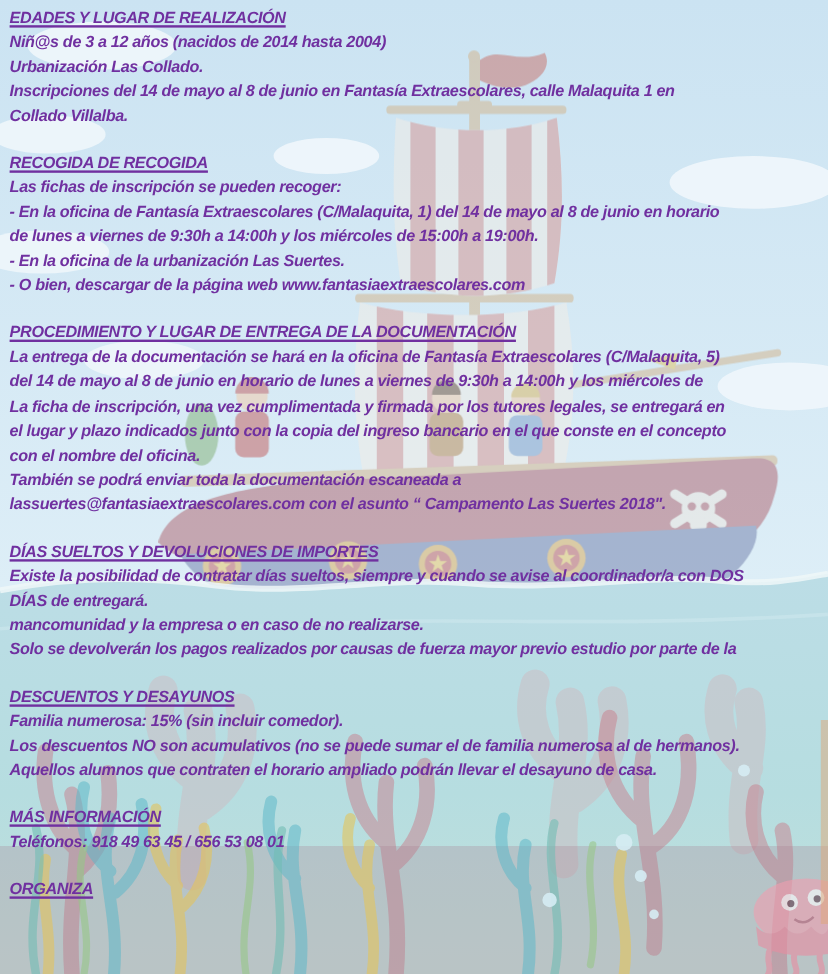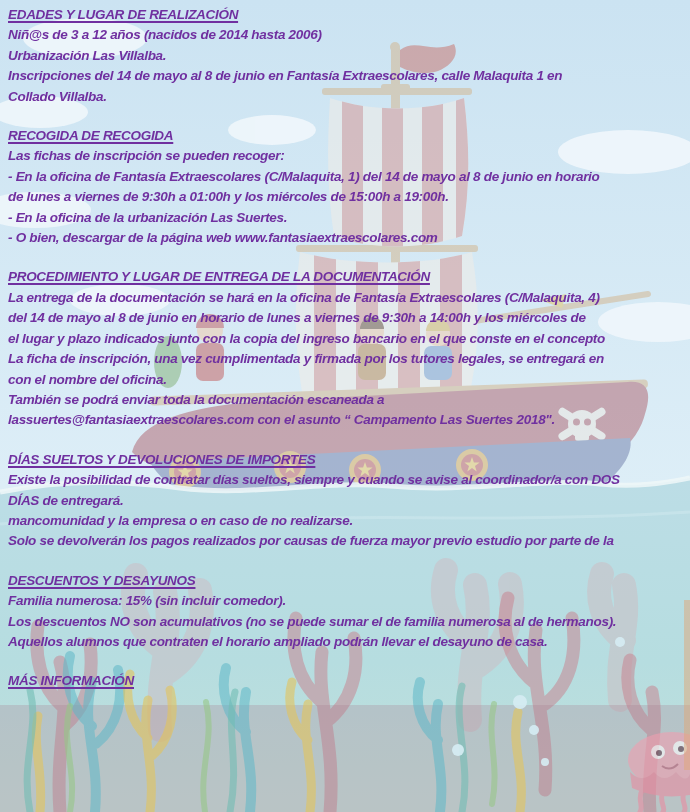--- a/index.html
+++ b/index.html
@@ -202,41 +202,41 @@
       <path d="M684,792 C680,802 688,806 684,812"></path>
     </g>
   </g>
   <rect x="684" y="600" width="6" height="170" fill="#e0a878" opacity="0.5"></rect>
 </svg>
 
 <div class="content">
 
   <div class="sec">
     <p class="heading">EDADES Y LUGAR DE REALIZACIÓN</p>
-    <p>Niñ@s de 3 a 12 años (nacidos de 2014 hasta 2006)</p>
-    <p>Urbanización Las Villalba.</p>
+    <p>Niñ@s de 3 a 12 años (nacidos de 2014 hasta 2004)</p>
+    <p>Urbanización Las Collado.</p>
     <p>Inscripciones del 14 de mayo al 8 de junio en Fantasía Extraescolares, calle Malaquita 1 en</p>
     <p>Collado Villalba.</p>
   </div>
 
   <div class="sec">
     <p class="heading">RECOGIDA DE RECOGIDA</p>
     <p>Las fichas de inscripción se pueden recoger:</p>
     <p>- En la oficina de Fantasía Extraescolares (C/Malaquita, 1) del 14 de mayo al 8 de junio en horario</p>
-    <p>de lunes a viernes de 9:30h a 01:00h y los miércoles de 15:00h a 19:00h.</p>
+    <p>de lunes a viernes de 9:30h a 14:00h y los miércoles de 15:00h a 19:00h.</p>
     <p>- En la oficina de la urbanización Las Suertes.</p>
     <p>- O bien, descargar de la página web www.fantasiaextraescolares.com</p>
   </div>
 
   <div class="sec">
     <p class="heading">PROCEDIMIENTO Y LUGAR DE ENTREGA DE LA DOCUMENTACIÓN</p>
-    <p>La entrega de la documentación se hará en la oficina de Fantasía Extraescolares (C/Malaquita, 4)</p>
+    <p>La entrega de la documentación se hará en la oficina de Fantasía Extraescolares (C/Malaquita, 5)</p>
     <p>del 14 de mayo al 8 de junio en horario de lunes a viernes de 9:30h a 14:00h y los miércoles de</p>
+    <p>La ficha de inscripción, una vez cumplimentada y firmada por los tutores legales, se entregará en</p>
     <p>el lugar y plazo indicados junto con la copia del ingreso bancario en el que conste en el concepto</p>
-    <p>La ficha de inscripción, una vez cumplimentada y firmada por los tutores legales, se entregará en</p>
     <p>con el nombre del oficina.</p>
     <p>También se podrá enviar toda la documentación escaneada a</p>
     <p>lassuertes@fantasiaextraescolares.com con el asunto “ Campamento Las Suertes 2018".</p>
   </div>
 
   <div class="sec">
     <p class="heading">DÍAS SUELTOS Y DEVOLUCIONES DE IMPORTES</p>
     <p>Existe la posibilidad de contratar días sueltos, siempre y cuando se avise al coordinador/a con DOS</p>
     <p>DÍAS de entregará.</p>
     <p>mancomunidad y la empresa o en caso de no realizarse.</p>
@@ -245,18 +245,20 @@
 
   <div class="sec">
     <p class="heading">DESCUENTOS Y DESAYUNOS</p>
     <p>Familia numerosa: 15% (sin incluir comedor).</p>
     <p>Los descuentos NO son acumulativos (no se puede sumar el de familia numerosa al de hermanos).</p>
     <p>Aquellos alumnos que contraten el horario ampliado podrán llevar el desayuno de casa.</p>
   </div>
 
   <div class="sec">
     <p class="heading">MÁS INFORMACIÓN</p>
-  </div>
-
-  <div class="sec">
+    <p>Teléfonos: 918 49 63 45 / 656 53 08 01</p>
+  </div>
+
+  <div class="sec">
+    <p class="heading">ORGANIZA</p>
   </div>
 
 </div>
 
 </body></html>

